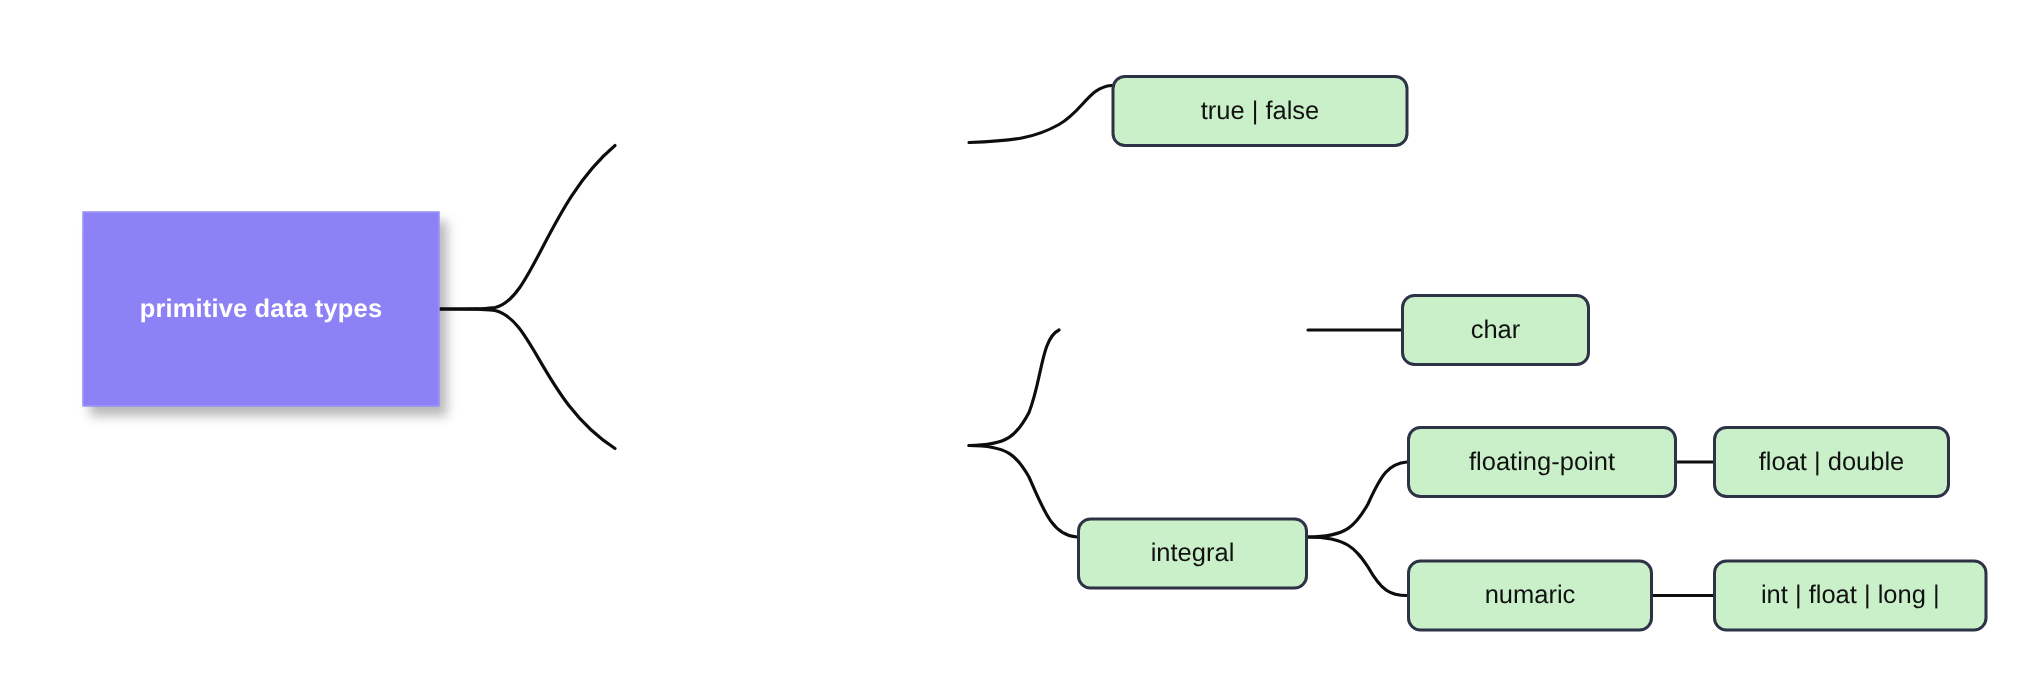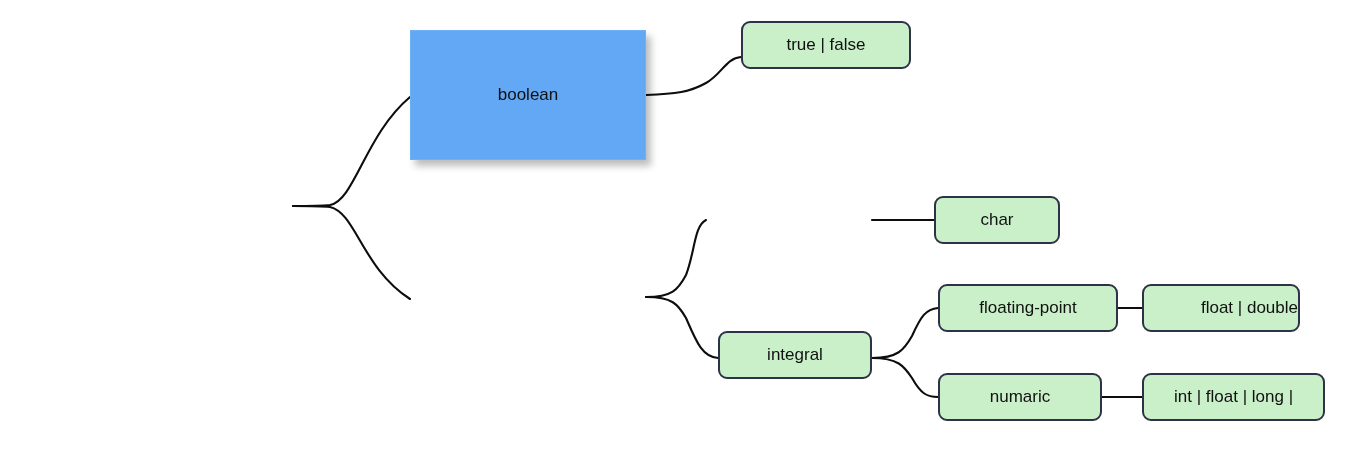--- a/index.html
+++ b/index.html
@@ -88,44 +88,44 @@
       <path d="M872,358 C898,358 904,350 912,336 C921,316 926,309 938,308"></path>
 
       <path d="M872,358 C898,358 904,366 912,378 C921,394 927,397 938,397"></path>
 
       <path d="M1102,308 L1142,308"></path>
 
       <path d="M1102,397 L1142,397"></path>
     </g>
   </svg>
 
-
-  <div class="node node-blue" style="left:410px; top:30px; width:236px; height:130px;">
-    <span>boolean</span>
+  <div class="node node-root" style="left:55px; top:141px; width:238px; height:130px;">
+    <span>primitive data types</span>
   </div>
 
 
-  <div class="node node-green" style="left:741px; top:21px; width:170px; height:48px;">
+
+  <div class="node node-green" style="left:741px; top:50px; width:198px; height:48px;">
     <span>true | false</span>
   </div>
 
 
   <div class="node node-green" style="left:934px; top:196px; width:126px; height:48px;">
     <span>char</span>
   </div>
 
-  <div class="node node-green" style="left:718px; top:331px; width:154px; height:48px;">
+  <div class="node node-green" style="left:718px; top:345px; width:154px; height:48px;">
     <span>integral</span>
   </div>
 
   <div class="node node-green" style="left:938px; top:284px; width:180px; height:48px;">
     <span>floating-point</span>
   </div>
 
-  <div class="node node-green" style="left:1142px; top:284px; width:158px; height:48px;justify-content:flex-end;">
+  <div class="node node-green" style="left:1142px; top:284px; width:158px; height:48px;">
     <span>float | double</span>
   </div>
 
   <div class="node node-green" style="left:938px; top:373px; width:164px; height:48px;">
     <span>numaric</span>
   </div>
 
   <div class="node node-green" style="left:1142px; top:373px; width:183px; height:48px;">
     <span>int | float | long |</span>
   </div>

